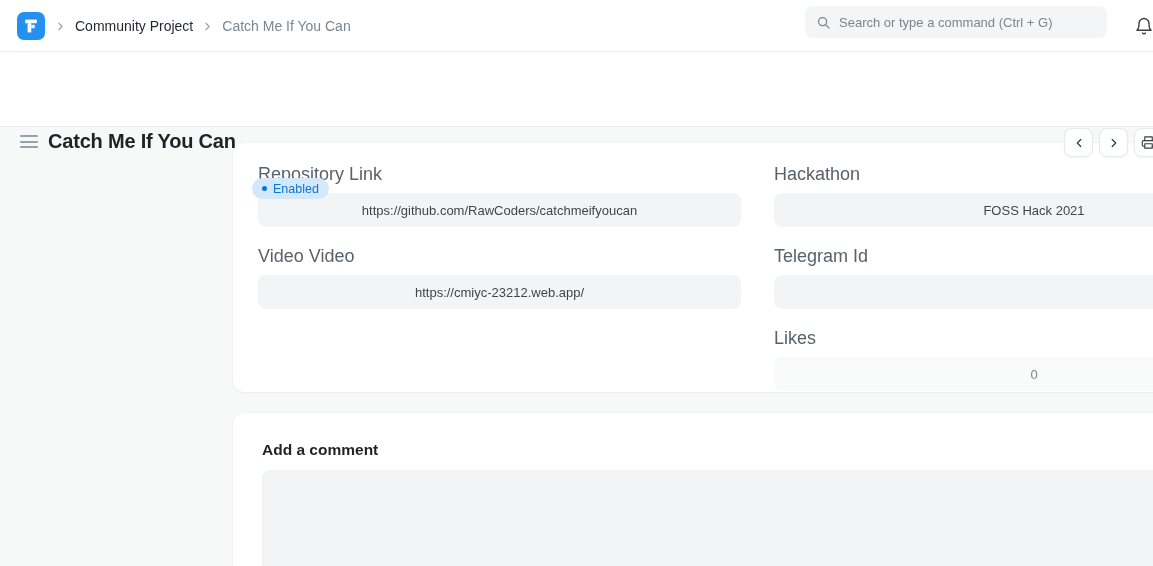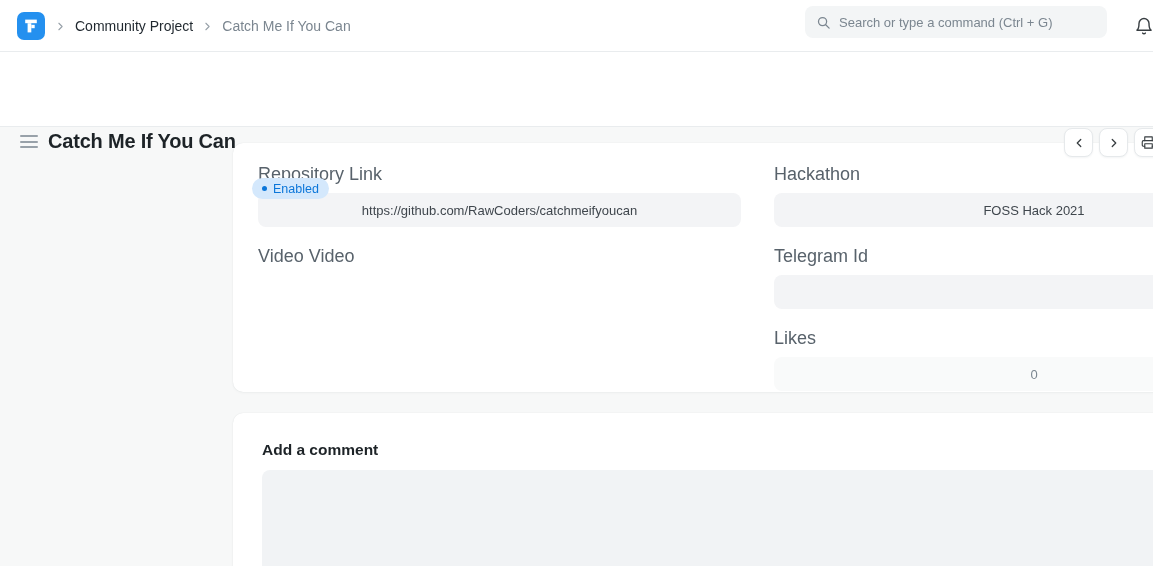--- a/index.html
+++ b/index.html
@@ -179,20 +179,21 @@
 <section class="card card-form">
   <div class="form-grid">
 
     <div class="form-col">
       <div class="field">
         <div class="field-label">Repository Link</div>
         <input class="control" type="text" value="https://github.com/RawCoders/catchmeifyoucan" style="">
       </div>
       <div class="field">
         <div class="field-label">Video Video</div>
+        <input class="control" type="text" value="https://cmiyc-23212.web.app/" style="">
       </div>
     </div>
 
     <div class="form-col">
       <div class="field">
         <div class="field-label">Hackathon</div>
         <input class="control" type="text" value="FOSS Hack 2021" style="">
       </div>
       <div class="field">
         <div class="field-label">Telegram Id</div>

